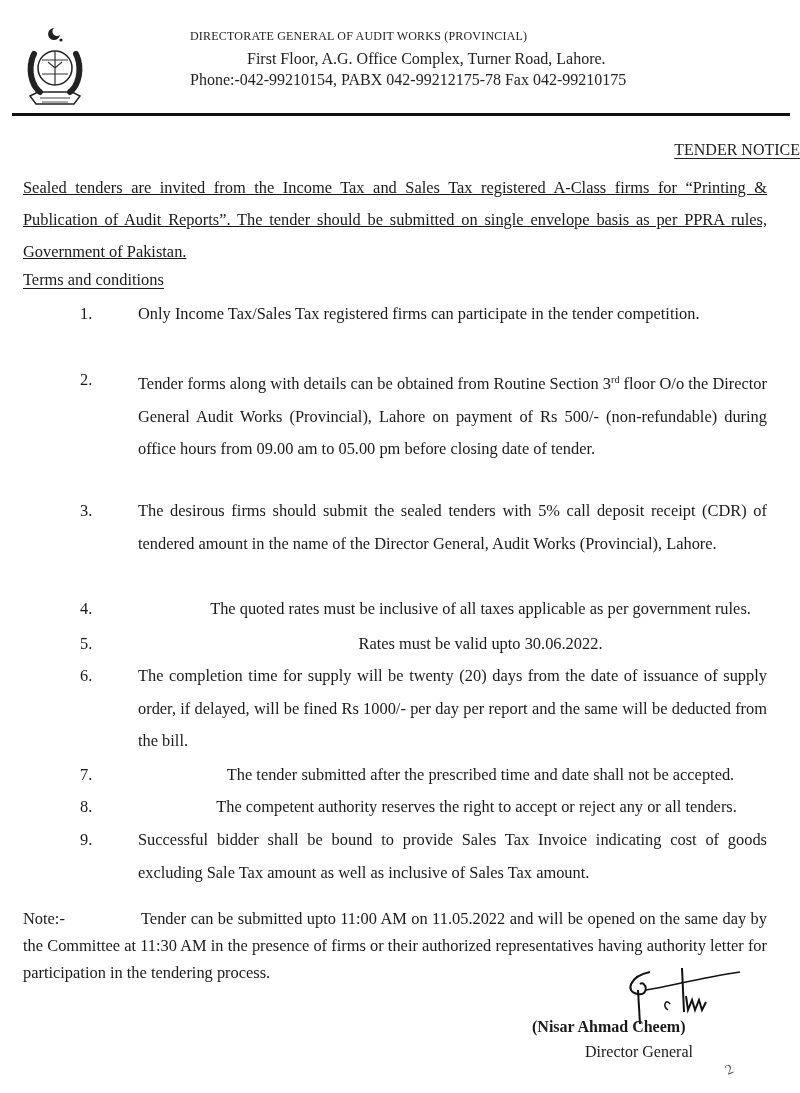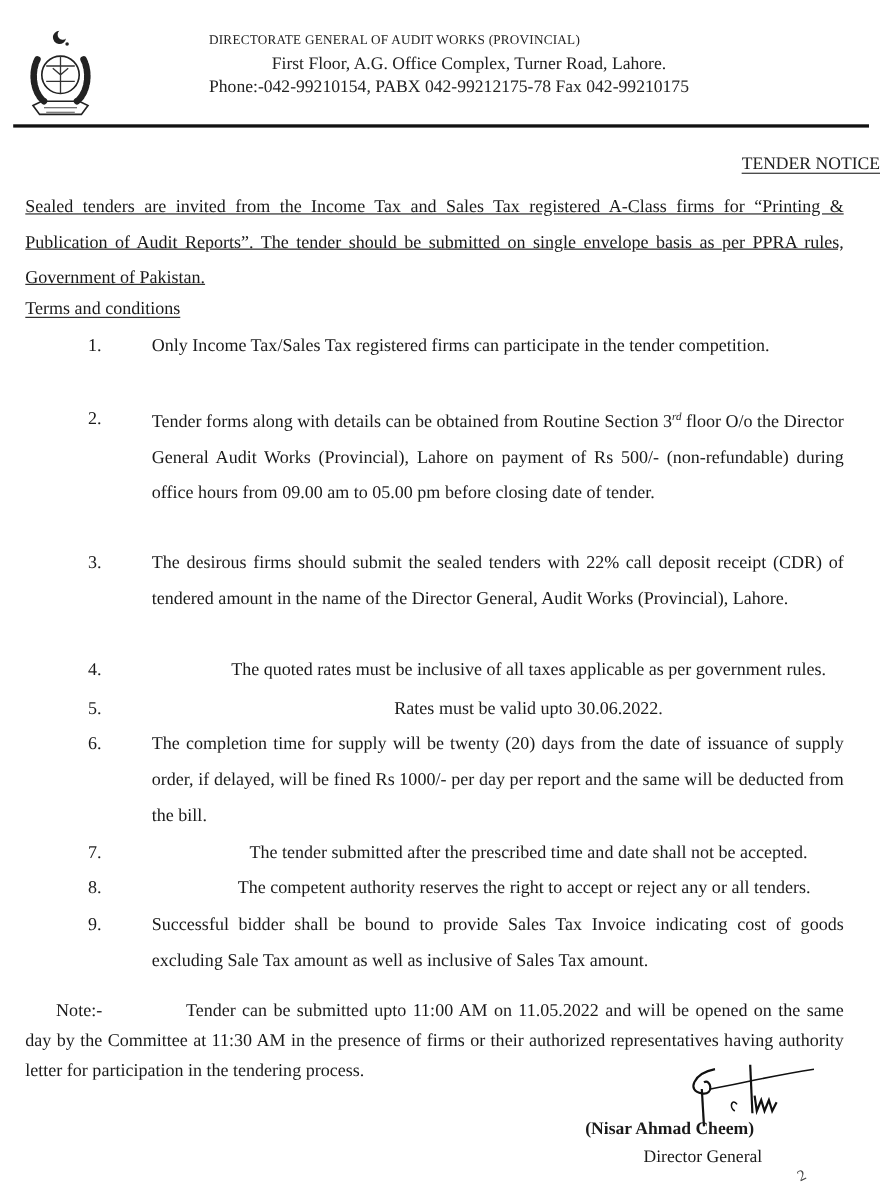--- a/index.html
+++ b/index.html
@@ -34,21 +34,21 @@
   .intro { top: 172px; }
 
   .terms-head { top: 270px; left: 23px; font-size: 16.4px; font-weight: normal; text-decoration: underline; text-underline-offset: 3px; }
 
   .item { left: 0; width: 800px; }
   .item .num { position: absolute; left: 80px; width: 40px; font-size: 16.4px; line-height: 32px; }
   .item .txt { position: absolute; left: 138px; width: 629px; font-size: 16.4px; line-height: 32.5px; text-align: justify; }
   .item .txt.single { text-align: center; white-space: nowrap; margin-left: 28px; }
 
   .note { top: 905px; left: 23px; width: 744px; font-size: 16.4px; line-height: 27px; text-align: justify; }
-  .note .note-label { display: inline-block; width: 118px; margin-left: 28px; }
+  .note .note-label { display: inline-block; width: 118px; }
 
   .signature { left: 610px; top: 962px; width: 140px; height: 70px; }
   .sig-name { top: 1018px; left: 532px; font-size: 16px; font-weight: bold; white-space: nowrap; }
   .sig-title { top: 1043px; left: 585px; font-size: 16px; font-weight: normal; white-space: nowrap; }
   .page-mark { top: 1062px; left: 726px; font-size: 14px; color: #444; transform: rotate(-25deg); }
 </style>
 </head>
 <body>
 
 <div class="abs logo">
@@ -77,26 +77,26 @@
 
 <div class="abs terms-head">Terms and conditions</div>
 
 <div class="abs item" style="top:298px;">
   <span class="num">1.</span>
   <span class="txt">Only Income Tax/Sales Tax registered firms can participate in the tender competition.</span>
 </div>
 
 <div class="abs item" style="top:364px;">
   <span class="num">2.</span>
-  <span class="txt"><span>Tender forms along with details can be obtained from Routine Section 3</span><sup style="font-size:10px;font-style:italic;">rd</sup><span> floor O/o the Director General Audit Works (Provincial), Lahore on payment of Rs 500/- (non-refundable) during office hours from 09.00 am to 05.00 pm before closing date of tender.</span></span>
+  <span class="txt"><span>Tender forms along with details can be obtained from Routine Section 3</span><sup style="font-size:10px;">rd</sup><span> floor O/o the Director General Audit Works (Provincial), Lahore on payment of Rs 500/- (non-refundable) during office hours from 09.00 am to 05.00 pm before closing date of tender.</span></span>
 </div>
 
 <div class="abs item" style="top:495px;">
   <span class="num">3.</span>
-  <span class="txt">The desirous firms should submit the sealed tenders with 22% call deposit receipt (CDR) of tendered amount in the name of the Director General, Audit Works (Provincial), Lahore.</span>
+  <span class="txt">The desirous firms should submit the sealed tenders with 5% call deposit receipt (CDR) of tendered amount in the name of the Director General, Audit Works (Provincial), Lahore.</span>
 </div>
 
 <div class="abs item" style="top:593px;">
   <span class="num">4.</span>
   <span class="txt single">The quoted rates must be inclusive of all taxes applicable as per government rules.</span>
 </div>
 
 <div class="abs item" style="top:628px;">
   <span class="num">5.</span>
   <span class="txt single">Rates must be valid upto 30.06.2022.</span>

